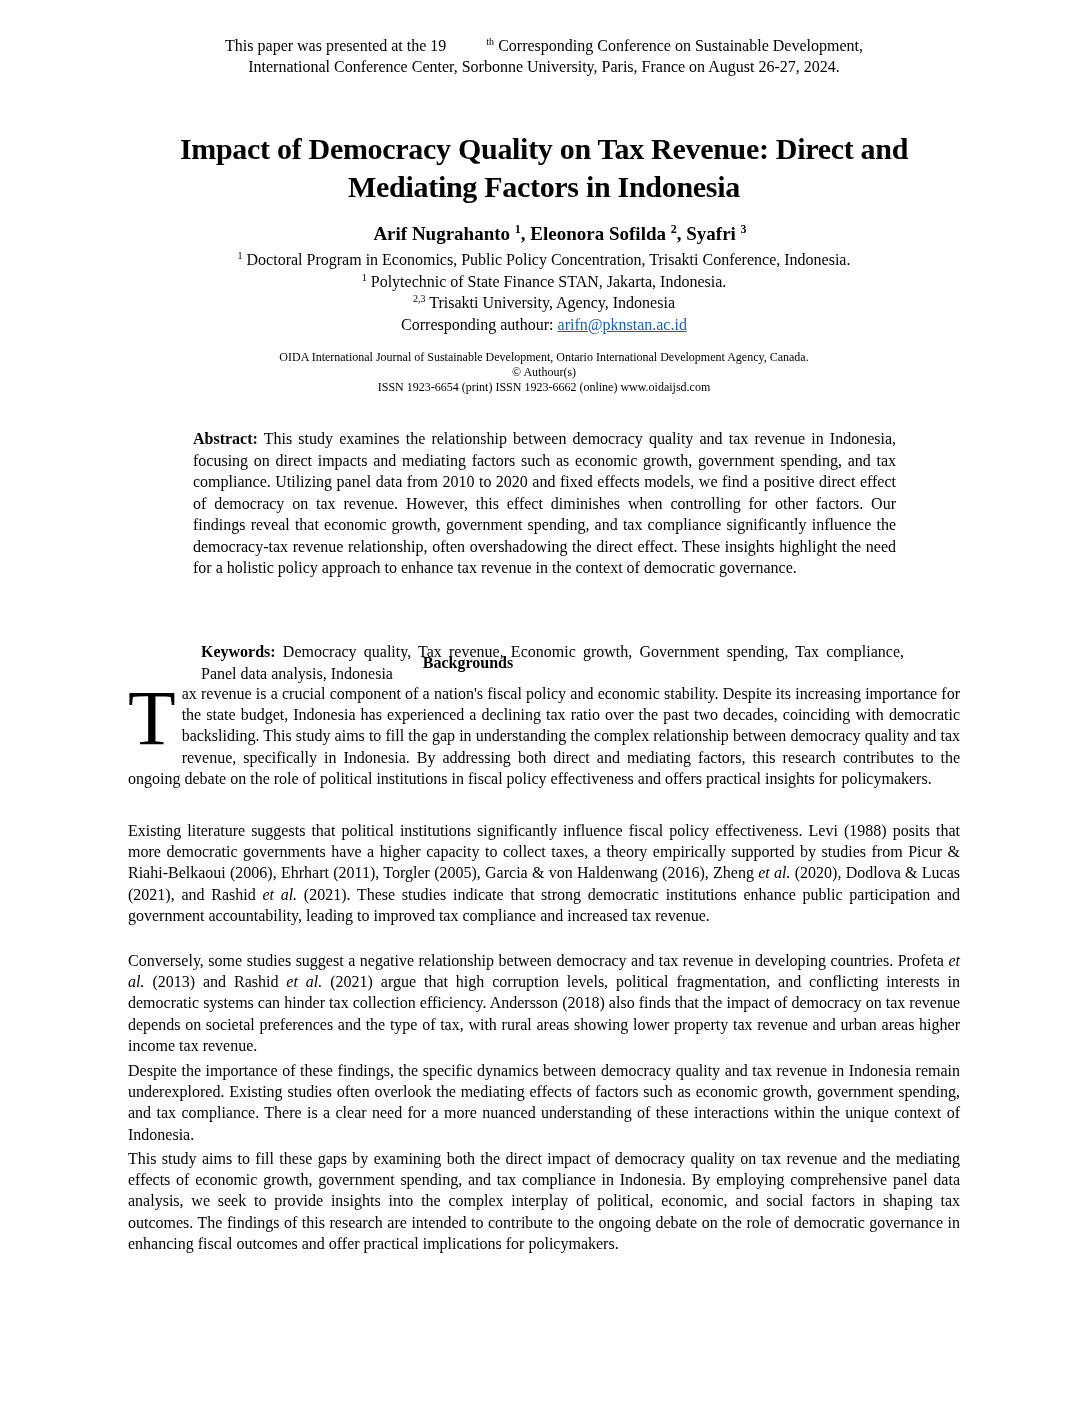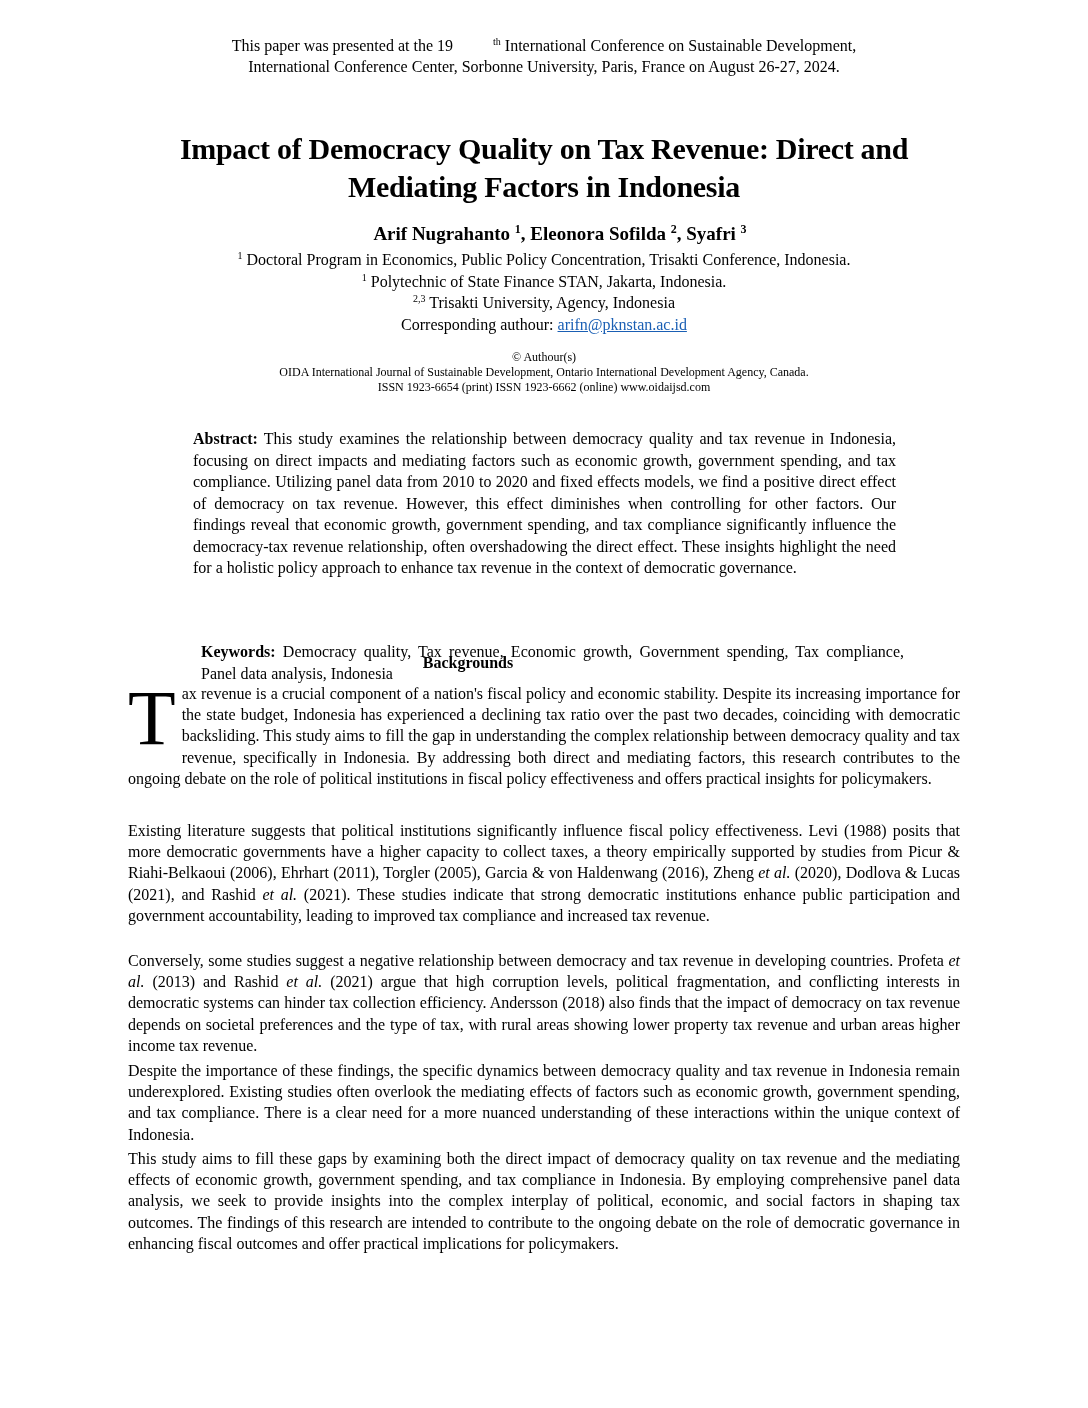--- a/index.html
+++ b/index.html
@@ -148,21 +148,21 @@
     .body-para em {
       font-style: italic;
     }
   </style>
 </head>
 <body>
 
 <div class="page">
 
   <div class="conf-note">
-    <div><span>This paper was presented at the 19</span><sup>th</sup><span> International Conference on Sustainable Development,</span></div>
+    <div><span>This paper was presented at the 19</span><sup>th</sup><span> Corresponding Conference on Sustainable Development,</span></div>
     <div>International Conference Center, Sorbonne University, Paris, France on August 26-27, 2024.</div>
   </div>
 
   <h1 class="title">
     <span>Impact of Democracy Quality on Tax Revenue: Direct and</span><br>
     <span>Mediating Factors in Indonesia</span>
   </h1>
 
   <div class="authors">
     <span>Arif Nugrahanto</span>
@@ -176,22 +176,22 @@
   <div class="affiliations">
     <div><sup>1</sup> <span>Doctoral Program in Economics, Public Policy Concentration, Trisakti Conference, Indonesia.</span></div>
     <div><sup>1</sup> <span>Polytechnic of State Finance STAN, Jakarta, Indonesia.</span></div>
     <div><sup>2,3</sup> <span>Trisakti University, Agency, Indonesia</span></div>
     <div>
       <span>Corresponding authour: </span><a class="email-link">arifn@pknstan.ac.id</a>
     </div>
   </div>
 
   <div class="copyright-block">
+    <div>OIDA International Journal of Sustainable Development, Ontario International Development Agency, Canada.</div>
     <div>© Authour(s)</div>
-    <div>OIDA International Journal of Sustainable Development, Ontario International Development Agency, Canada.</div>
     <div>ISSN 1923-6654 (print) ISSN 1923-6662 (online) www.oidaijsd.com</div>
   </div>
 
   <p class="abstract"><span class="label-bold">Abstract:</span><span> This study examines the relationship between democracy quality and tax revenue in Indonesia, focusing on direct impacts and mediating factors such as economic growth, government spending, and tax compliance. Utilizing panel data from 2010 to 2020 and fixed effects models, we find a positive direct effect of democracy on tax revenue. However, this effect diminishes when controlling for other factors. Our findings reveal that economic growth, government spending, and tax compliance significantly influence the democracy-tax revenue relationship, often overshadowing the direct effect. These insights highlight the need for a holistic policy approach to enhance tax revenue in the context of democratic governance.</span></p>
 
   <p class="keywords"><span class="label-bold">Keywords:</span><span> Democracy quality, Tax revenue, Economic growth, Government spending, Tax compliance, Panel data analysis, Indonesia</span></p>
 
   <h2 class="section-heading">Backgrounds</h2>
 
   <p class="body-para p1"><span class="dropcap">T</span><span>ax revenue is a crucial component of a nation's fiscal policy and economic stability. Despite its increasing importance for the state budget, Indonesia has experienced a declining tax ratio over the past two decades, coinciding with democratic backsliding. This study aims to fill the gap in understanding the complex relationship between democracy quality and tax revenue, specifically in Indonesia. By addressing both direct and mediating factors, this research contributes to the ongoing debate on the role of political institutions in fiscal policy effectiveness and offers practical insights for policymakers.</span></p>

